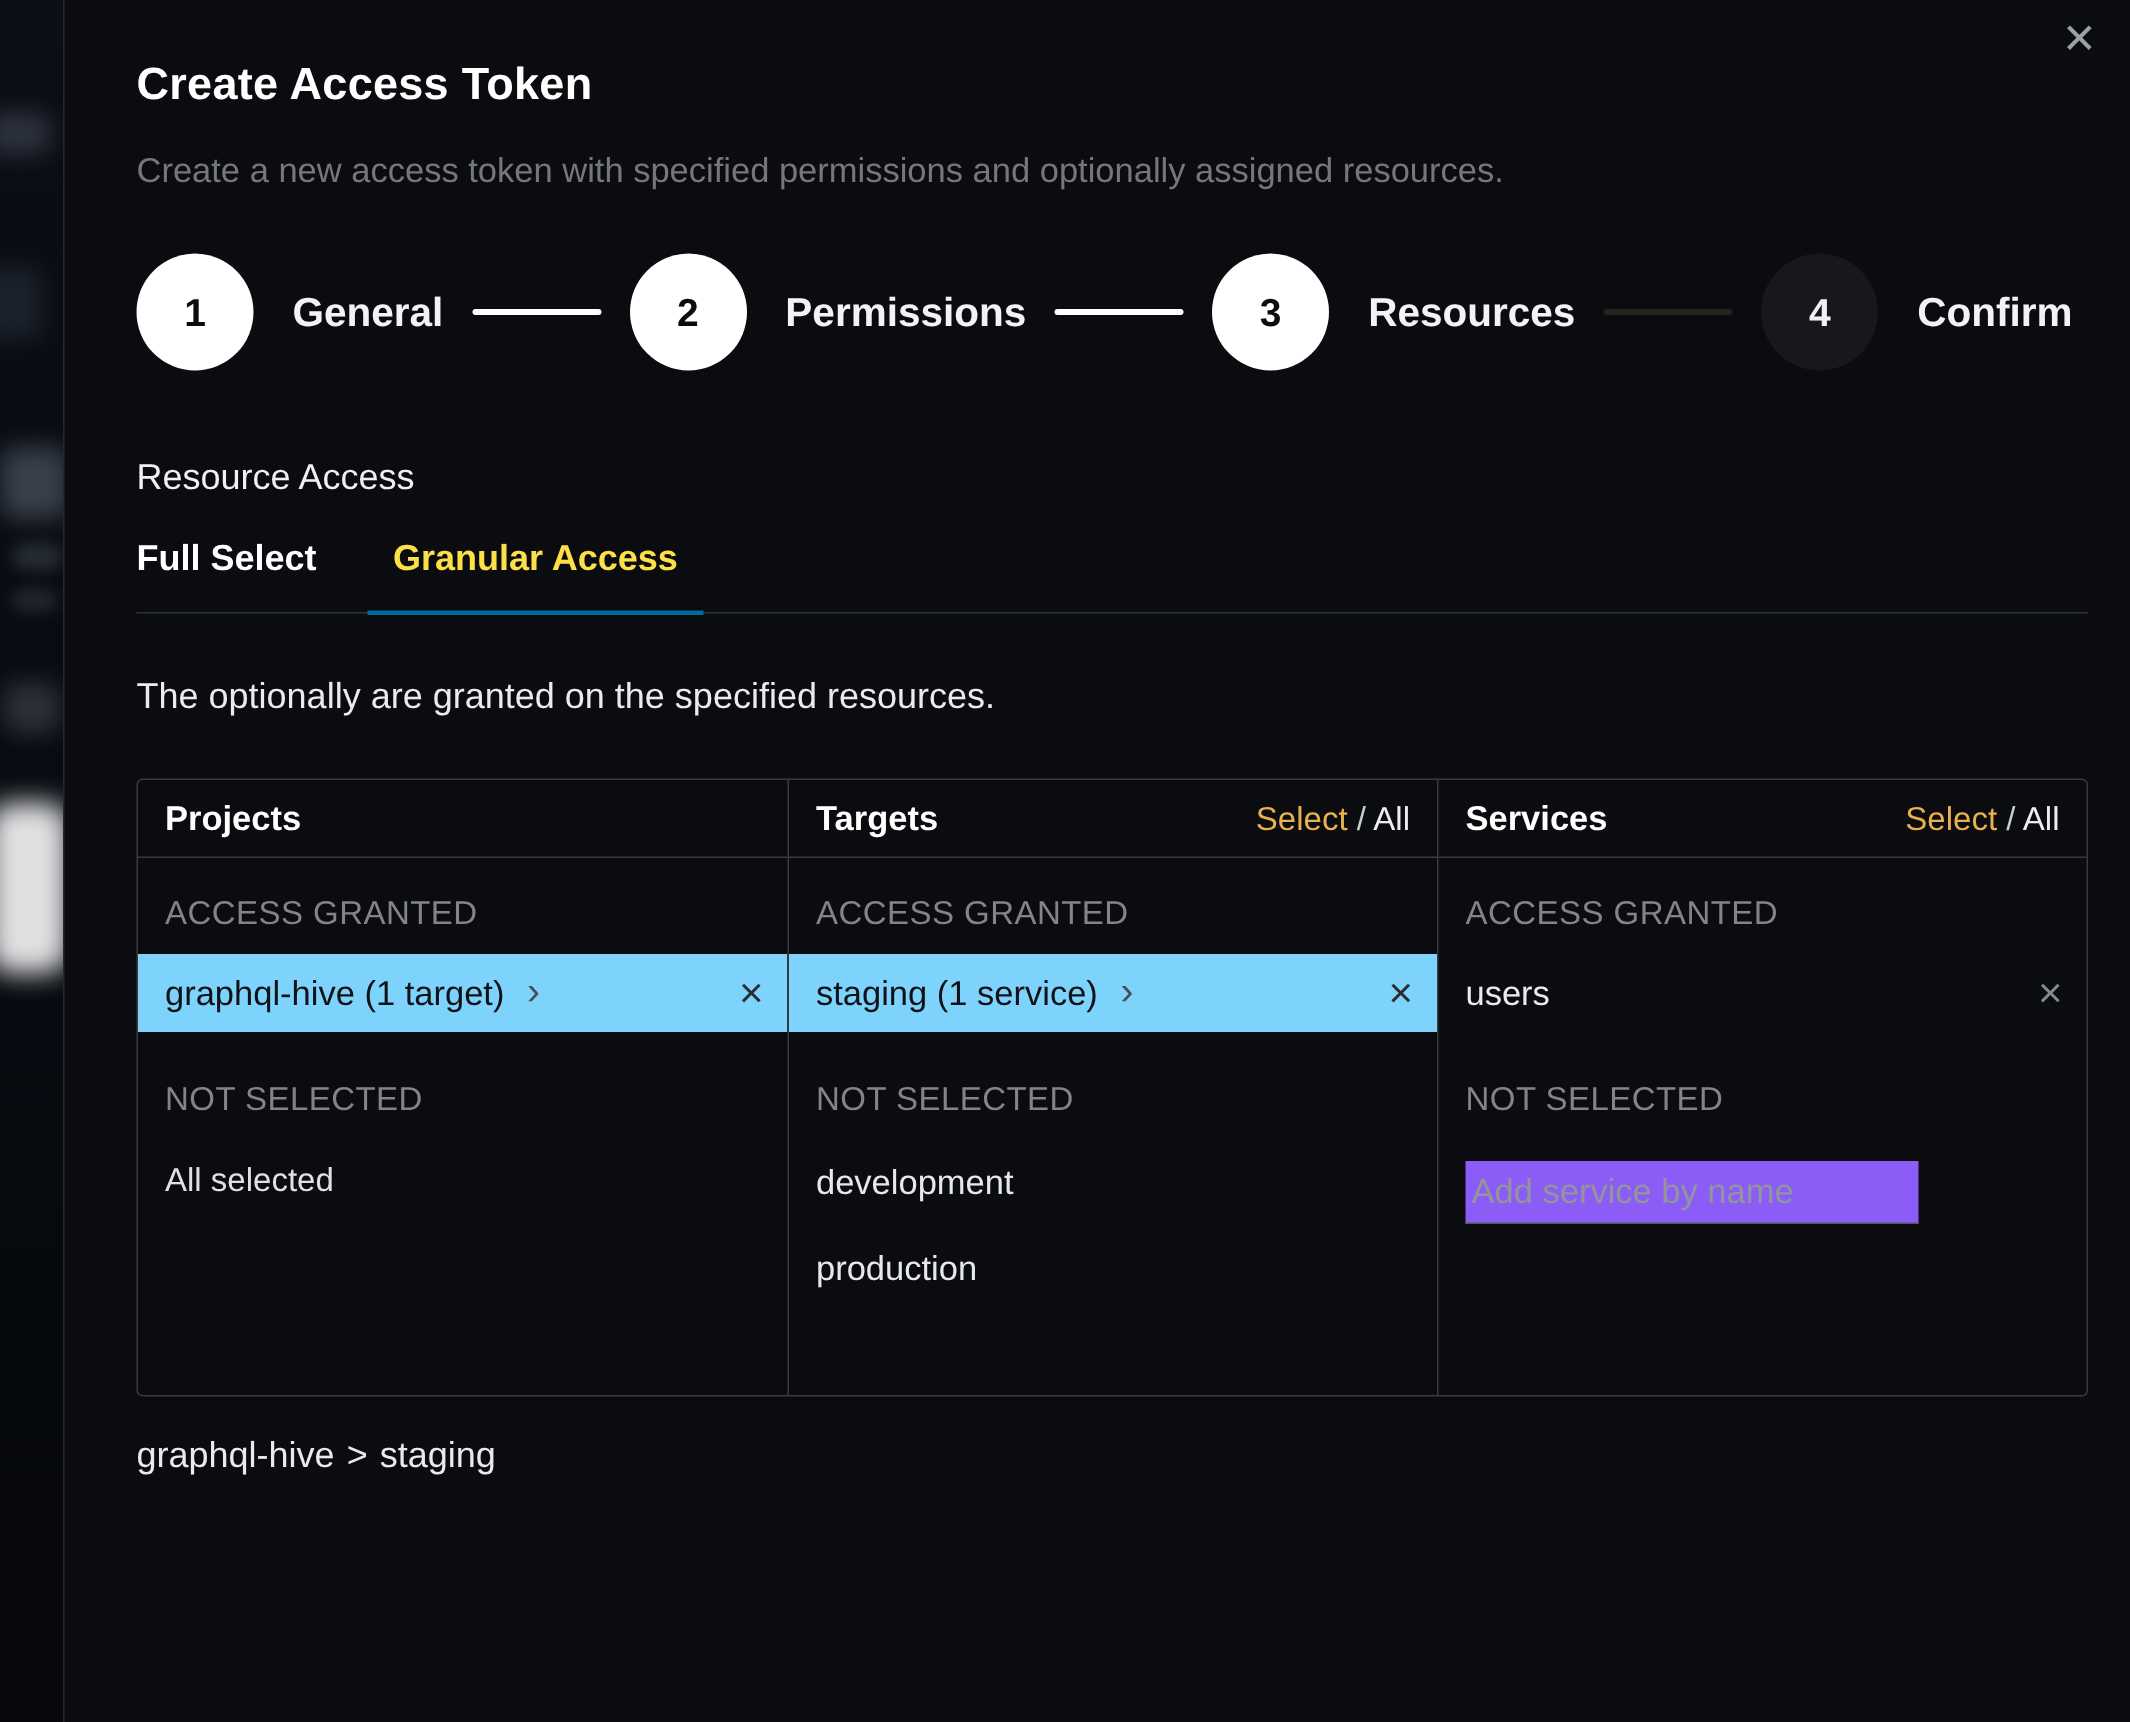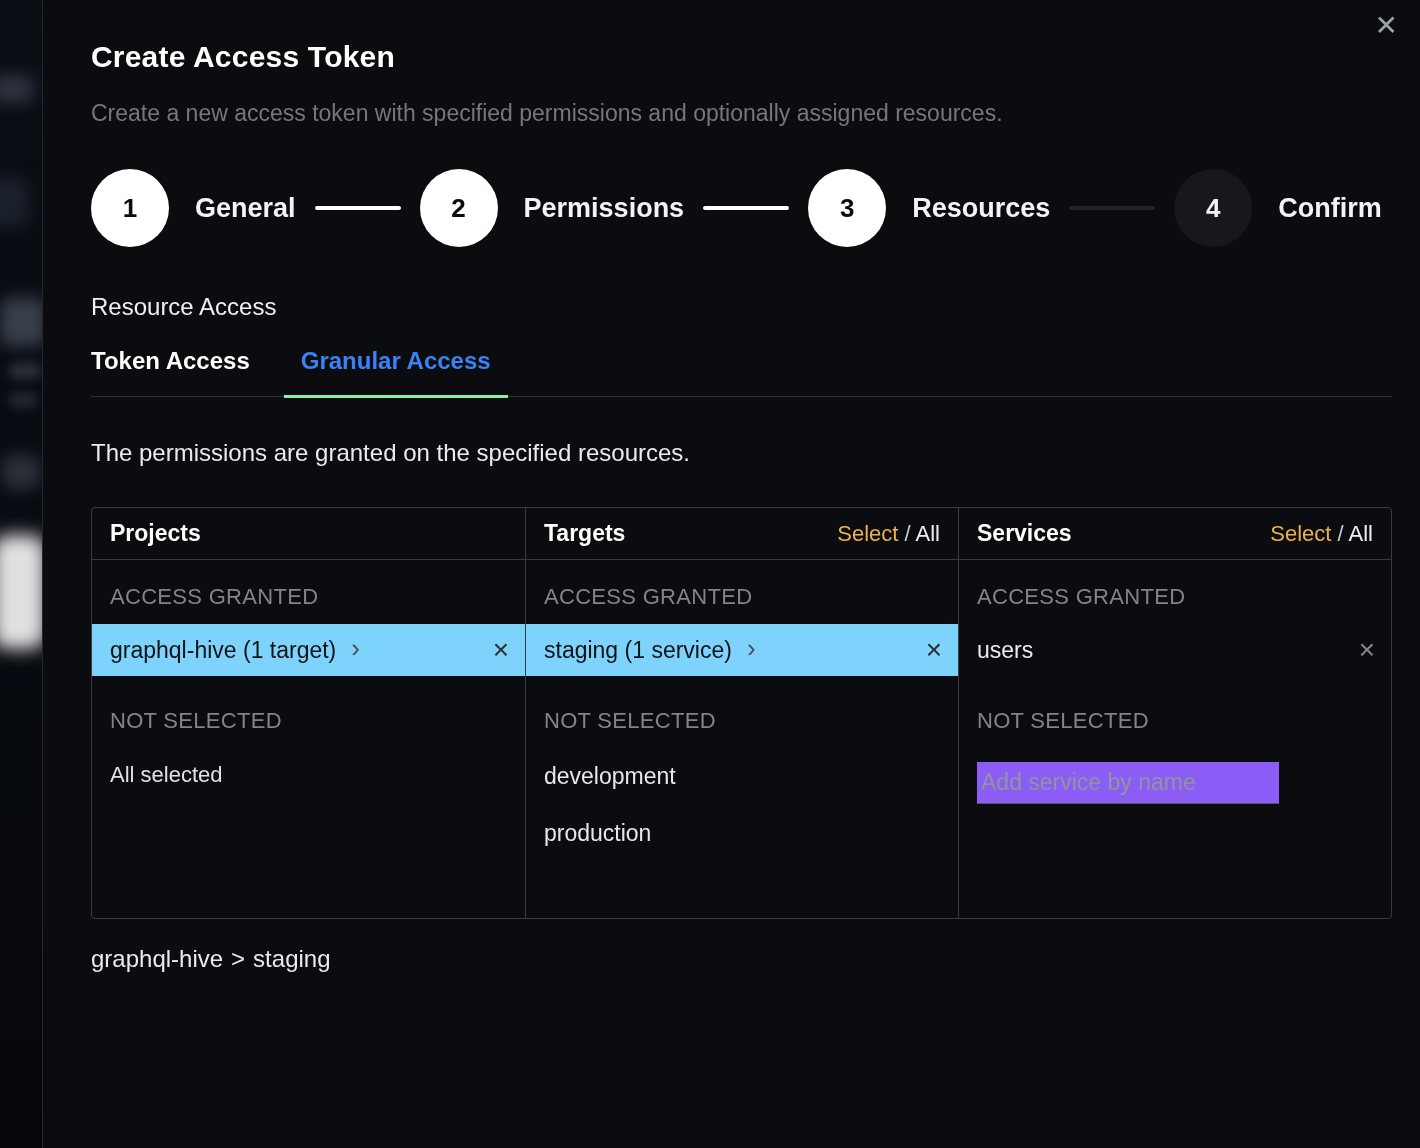--- a/index.html
+++ b/index.html
@@ -56,25 +56,25 @@
     font-size: 26px; font-weight: 700;
     display: flex; align-items: center; justify-content: center;
     flex: none;
   }
   .step-circle.upcoming { background: #16181d; color: #f0f1f3; }
   .step-label { margin-left: 26px; font-size: 27px; font-weight: 600; color: #f2f3f5; white-space: nowrap; }
   .connector { width: 86px; height: 4px; background: #ffffff; margin: 0 19px; border-radius: 2px; flex: none; }
   .connector.upcoming { background: #262420; }
 
   
-  .section-heading { margin-top: 46px; font-size: 24px; font-weight: 500; color: #eef0f2; }
+  .section-heading { margin-top: 58px; font-size: 24px; font-weight: 500; color: #eef0f2; }
   .tabs { margin-top: 26px; display: flex; border-bottom: 1px solid #303338; }
   .tab { font-size: 24px; font-weight: 700; color: #ffffff; padding-bottom: 20px; cursor: pointer; }
   .tab + .tab { margin-left: 34px; padding-left: 17px; padding-right: 17px; }
-  .tab.active { color: #3b82f6; border-bottom: 3px solid #86efac; margin-bottom: -2px; }
+  .tab.active { color: #fde047; border-bottom: 3px solid #0369a1; margin-bottom: -2px; }
   .section-desc { margin-top: 42px; font-size: 24px; color: #e9ebee; }
 
   
   .res-table {
     margin-top: 40px;
     border: 1px solid #393b40; border-radius: 4px;
     display: grid; grid-template-columns: 1fr 1fr 1fr;
     height: 412px; overflow: hidden;
   }
   .col { overflow: hidden; }
@@ -162,25 +162,25 @@
     <div class="connector upcoming"></div>
     <div class="step">
       <div class="step-circle upcoming">4</div>
       <div class="step-label">Confirm</div>
     </div>
   </div>
 
   <h2 class="section-heading">Resource Access</h2>
 
   <div class="tabs">
-    <div class="tab">Token Access</div>
+    <div class="tab">Full Select</div>
     <div class="tab active">Granular Access</div>
   </div>
 
-  <p class="section-desc">The permissions are granted on the specified resources.</p>
+  <p class="section-desc">The optionally are granted on the specified resources.</p>
 
   <div class="res-table">
 
     <div class="col">
       <div class="col-header">
         <span class="col-title">Projects</span>
       </div>
       <div class="group-label">ACCESS GRANTED</div>
       <div class="granted-row light">
         <span>graphql-hive (1 target)</span>

